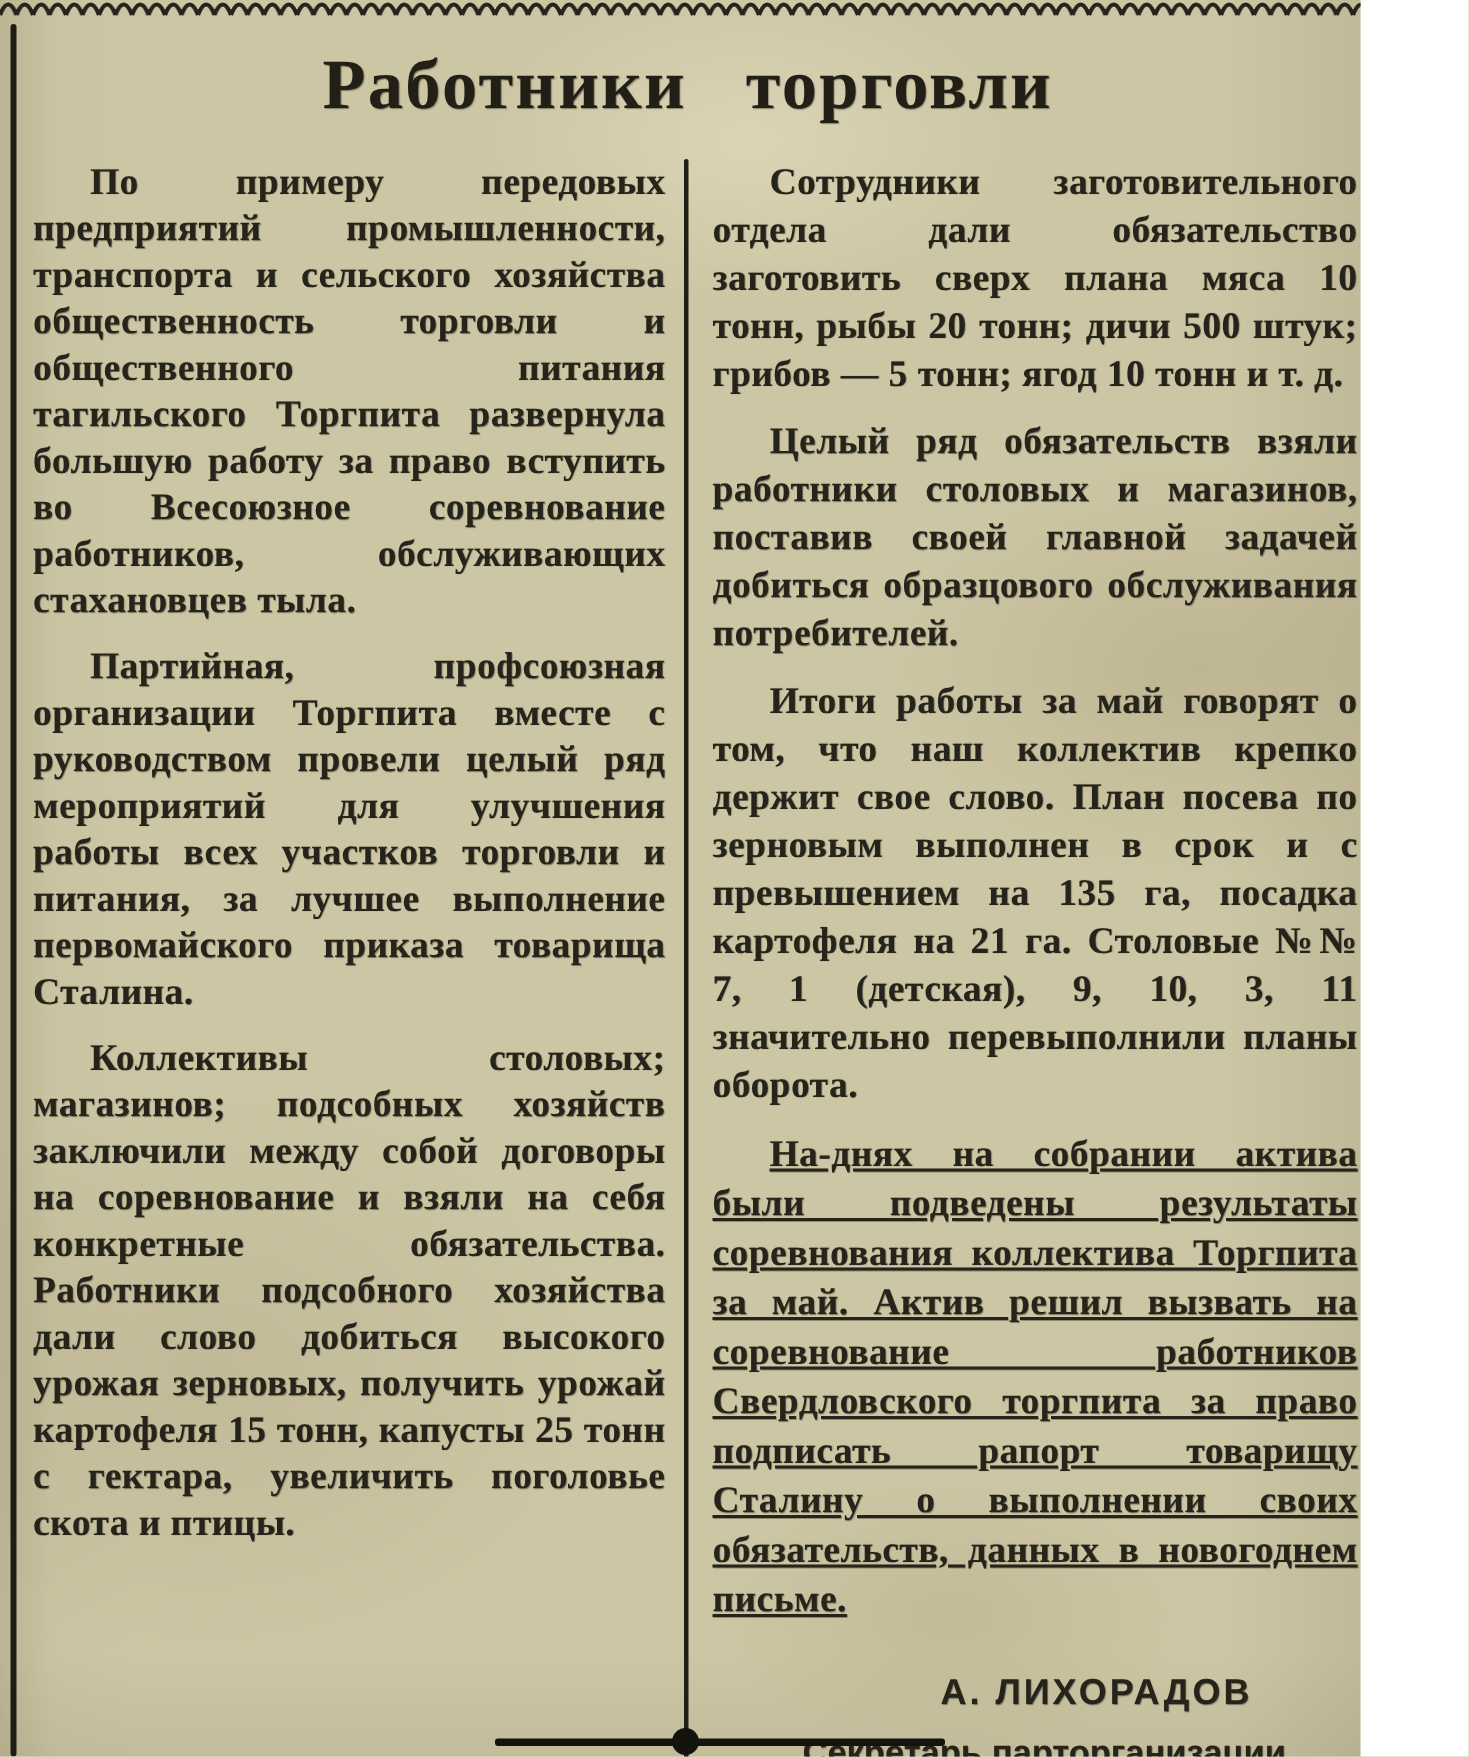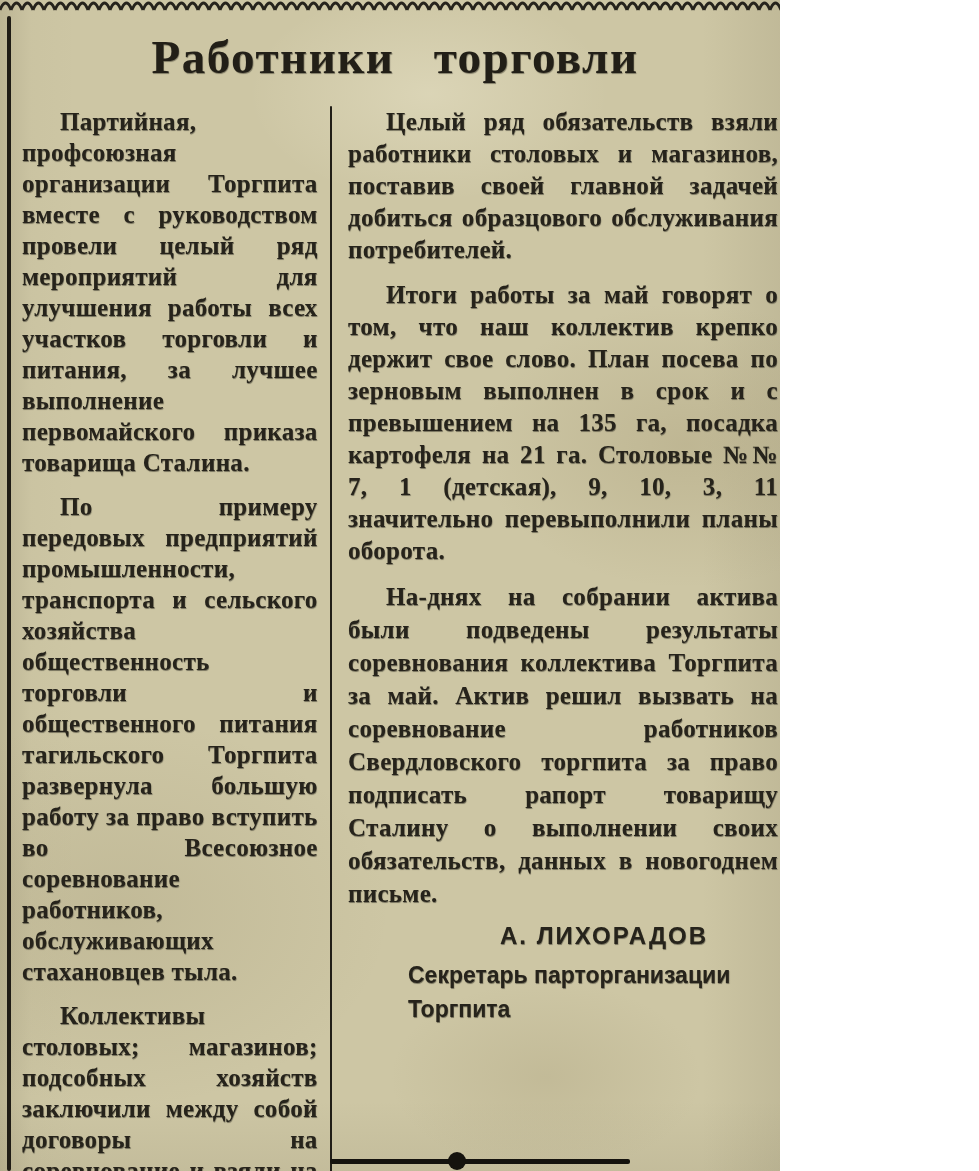--- a/index.html
+++ b/index.html
@@ -1,18 +1,18 @@
 <!DOCTYPE html>
 <html><head>
 <meta charset="utf-8">
 <style>
   html,body { margin:0; padding:0; }
   .page {
     position: relative;
-    width: 780px;
+    width: 907px;
     height: 1171px;
     overflow: hidden;
     box-sizing: border-box;
     background-color: #cdc6a4;
     background-image:
       radial-gradient(ellipse 320px 220px at 88% 38%, rgba(133,119,79,0.20), transparent 65%),
       radial-gradient(ellipse 420px 300px at 15% 78%, rgba(120,108,72,0.14), transparent 65%),
       radial-gradient(ellipse 300px 180px at 55% 8%, rgba(250,246,224,0.30), transparent 60%),
       radial-gradient(ellipse 260px 160px at 70% 92%, rgba(139,126,88,0.16), transparent 60%),
       linear-gradient(90deg, rgba(84,76,50,0.14), rgba(84,76,50,0.02) 4%, transparent 10%, transparent 90%, rgba(84,76,50,0.10)),
@@ -63,30 +63,30 @@
     text-align: justify;
     text-indent: 38px;
     font-size: 25px;
     line-height: 31px;
     font-weight: bold;
     letter-spacing: 0.3px;
     text-shadow: 0.5px 0.5px 0.7px rgba(38,35,27,0.5);
   }
   .col p + p { margin-top: 13px; }
   .col.right p { line-height: 32px; }
-  .col.right p:last-of-type { line-height: 33px; }
+  .col.right p:last-of-type { line-height: 33px; text-decoration: underline; }
 
   .signature {
     font-family: "Liberation Sans", "DejaVu Sans", sans-serif;
     font-weight: bold;
     font-size: 24px;
     letter-spacing: 2px;
     text-align: right;
     padding-right: 70px;
-    margin-top: 12px;
+    margin-top: 32px;
     text-shadow: 0.5px 0.5px 0.7px rgba(38,35,27,0.5);
   }
   .byline {
     font-family: "Liberation Sans", "DejaVu Sans", sans-serif;
     font-weight: bold;
     font-size: 23px;
     line-height: 34px;
     margin-top: 8px;
     padding-left: 60px;
     width: 370px;
@@ -127,28 +127,29 @@
     <rect x="0" y="0" width="979" height="14" fill="url(#scallop)"></rect>
   </svg>
 
   <div class="left-rule"></div>
 
   <h1 class="headline"><span>Работники торговли</span><br></h1>
 
   <div class="columns">
 
     <div class="col left">
+      <p>По примеру передовых предприятий промышленности, транспорта и сельского хозяйства общественность торговли и общественного питания тагильского Торгпита развернула большую работу за право вступить во Всесоюзное соревнование работников, обслуживающих стахановцев тыла.</p>
       <p>Партийная, профсоюзная организации Торгпита вместе с руководством провели целый ряд мероприятий для улучшения работы всех участков торговли и питания, за лучшее выполнение первомайского приказа товарища Сталина.</p>
-      <p>По примеру передовых предприятий промышленности, транспорта и сельского хозяйства общественность торговли и общественного питания тагильского Торгпита развернула большую работу за право вступить во Всесоюзное соревнование работников, обслуживающих стахановцев тыла.</p>
       <p>Коллективы столовых; магазинов; подсобных хозяйств заключили между собой договоры на соревнование и взяли на себя конкретные обязательства. Работники подсобного хозяйства дали слово добиться высокого урожая зерновых, получить урожай картофеля 15 тонн, капусты 25 тонн с гектара, увеличить поголовье скота и птицы.</p>
     </div>
 
     <div class="col-divider"></div>
 
     <div class="col right">
+      <p>Сотрудники заготовительного отдела дали обязательство заготовить сверх плана мяса 10 тонн, рыбы 20 тонн; дичи 500 штук; грибов — 5 тонн; ягод 10 тонн и т. д.</p>
       <p>Целый ряд обязательств взяли работники столовых и магазинов, поставив своей главной задачей добиться образцового обслуживания потребителей.</p>
       <p>Итоги работы за май говорят о том, что наш коллектив крепко держит свое слово. План посева по зерновым выполнен в срок и с превышением на 135 га, посадка картофеля на 21 га. Столовые №№ 7, 1 (детская), 9, 10, 3, 11 значительно перевыполнили планы оборота.</p>
       <p>На-днях на собрании актива были подведены результаты соревнования коллектива Торгпита за май. Актив решил вызвать на соревнование работников Свердловского торгпита за право подписать рапорт товарищу Сталину о выполнении своих обязательств, данных в новогоднем письме.</p>
 
       <div class="signature">А. ЛИХОРАДОВ</div>
       <div class="byline">Секретарь парторганизации Торгпита</div>
     </div>
 
   </div>
 

